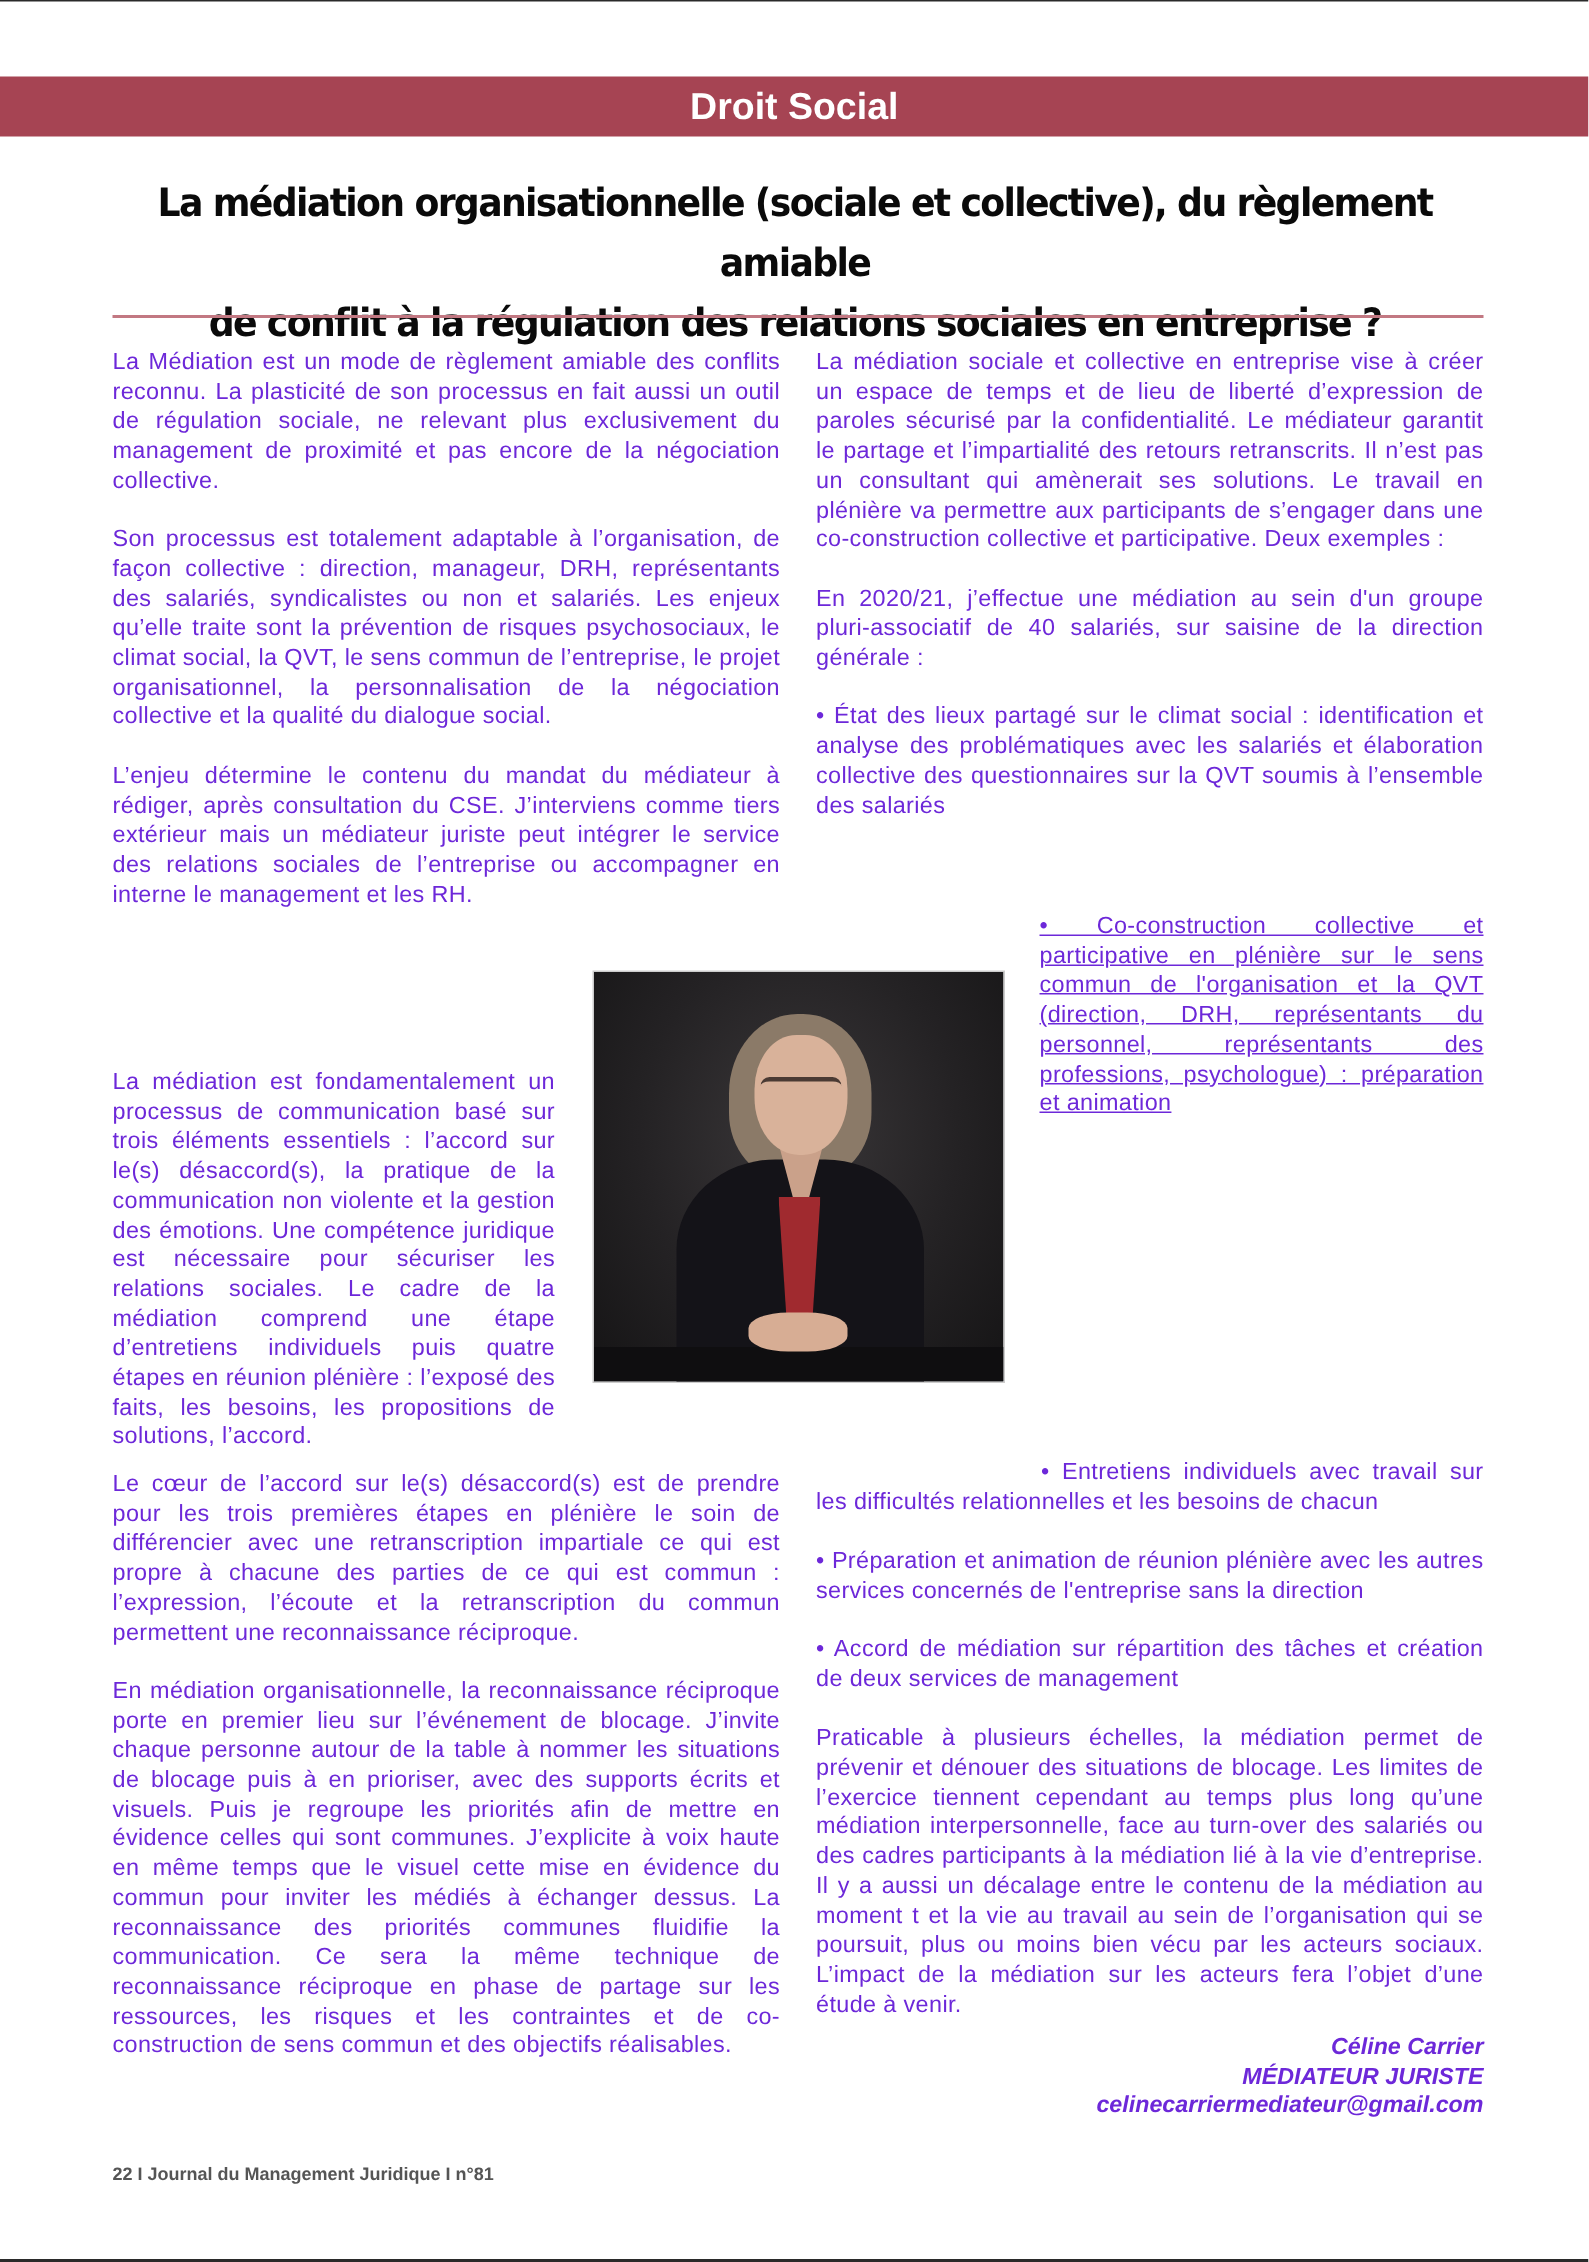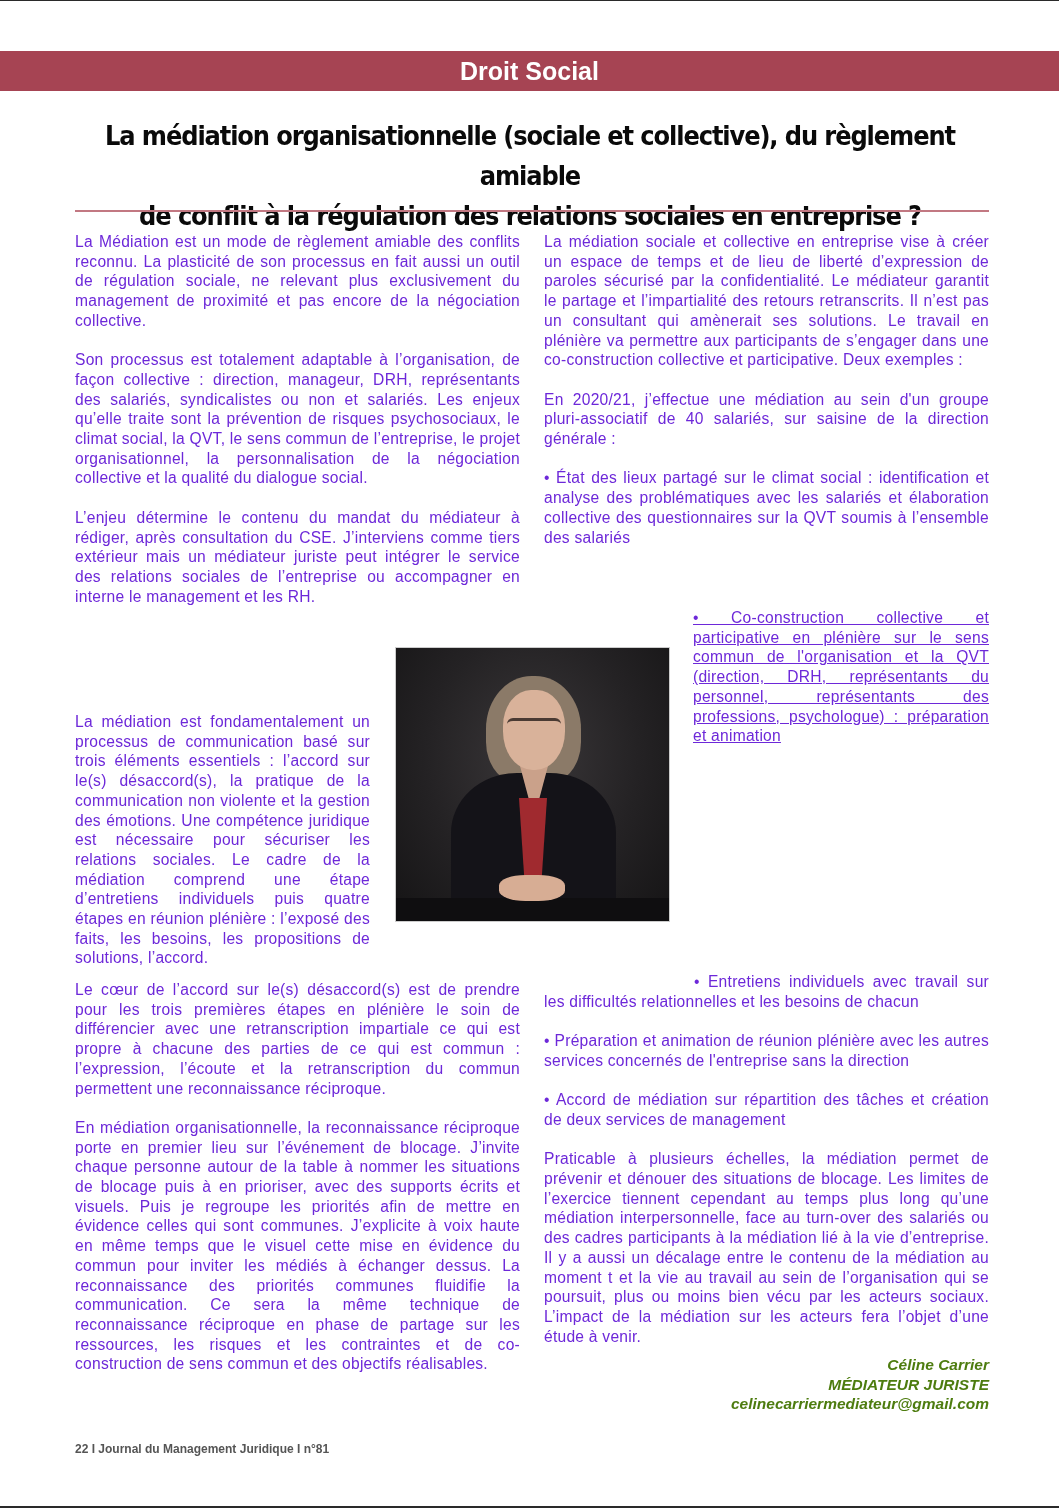--- a/index.html
+++ b/index.html
@@ -61,21 +61,21 @@
     position: absolute; left: 124px; top: 118px; width: 28px; height: 42px;
     background: #caa18a; clip-path: polygon(0 0, 100% 0, 60% 100%, 40% 100%);
   }
   .photo .hands {
     position: absolute; left: 103px; top: 227px; width: 66px; height: 26px;
     background: #d7ad94; border-radius: 40%;
   }
   .photo .table { position: absolute; left: 0; top: 250px; width: 273px; height: 23px; background: #0f0e10; }
   .signature {
     position: absolute; left: 600px; top: 1355px; width: 389px; text-align: right;
-    font-weight: bold; font-style: italic; font-size: 15.5px; line-height: 19.7px; color: #4d7c0f;
+    font-weight: bold; font-style: italic; font-size: 15.5px; line-height: 19.7px; color: #6d28d9;
   }
   .footer {
     position: absolute; left: 75px; top: 1442px;
     font-weight: bold; font-size: 12px; color: #555;
   }
 </style>
 </head>
 <body>
 
 <div class="top-rule"></div>

